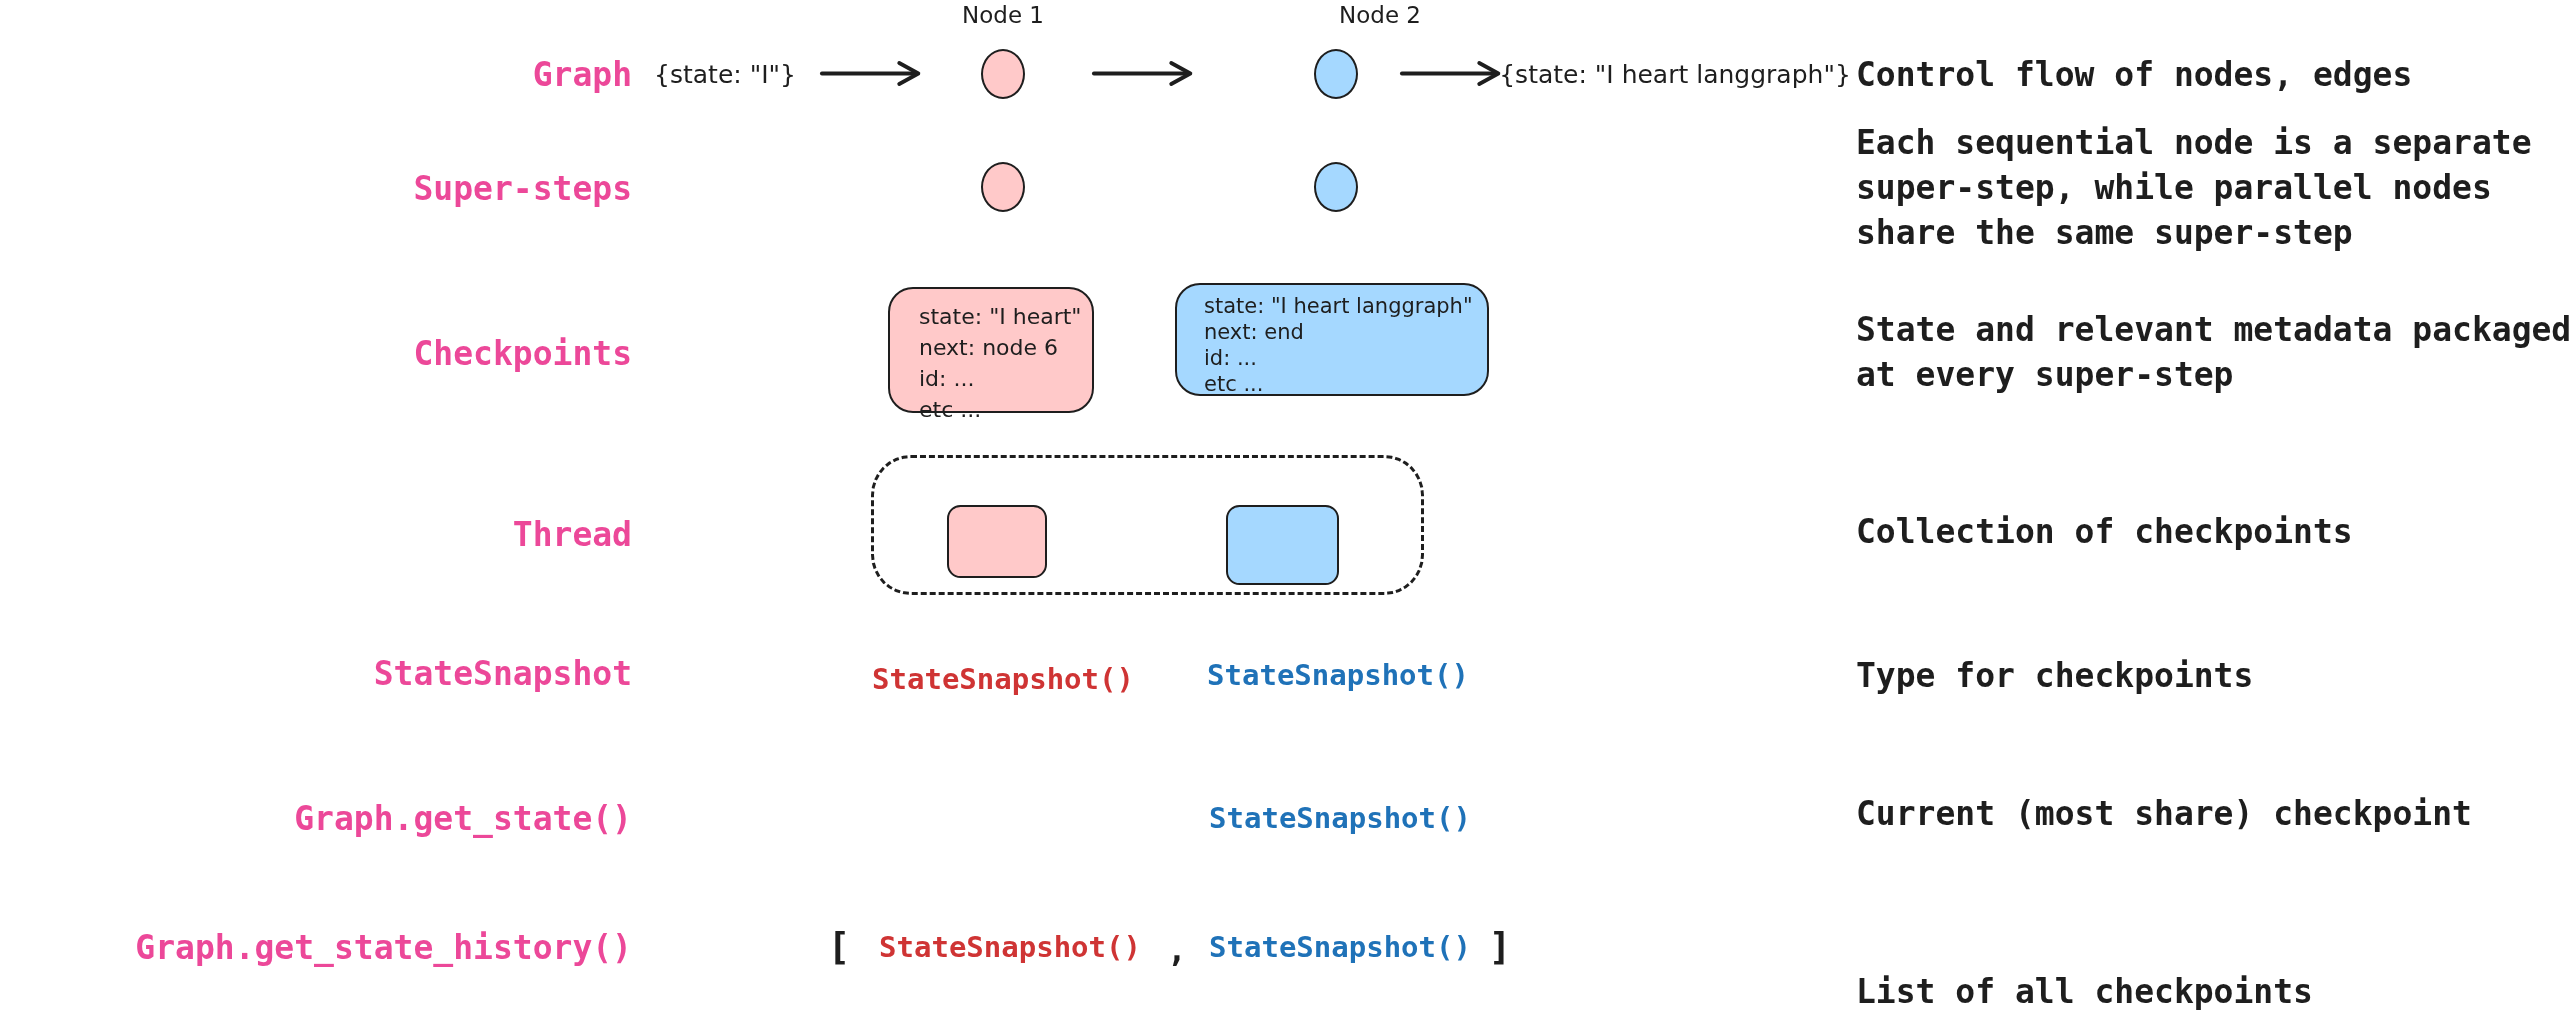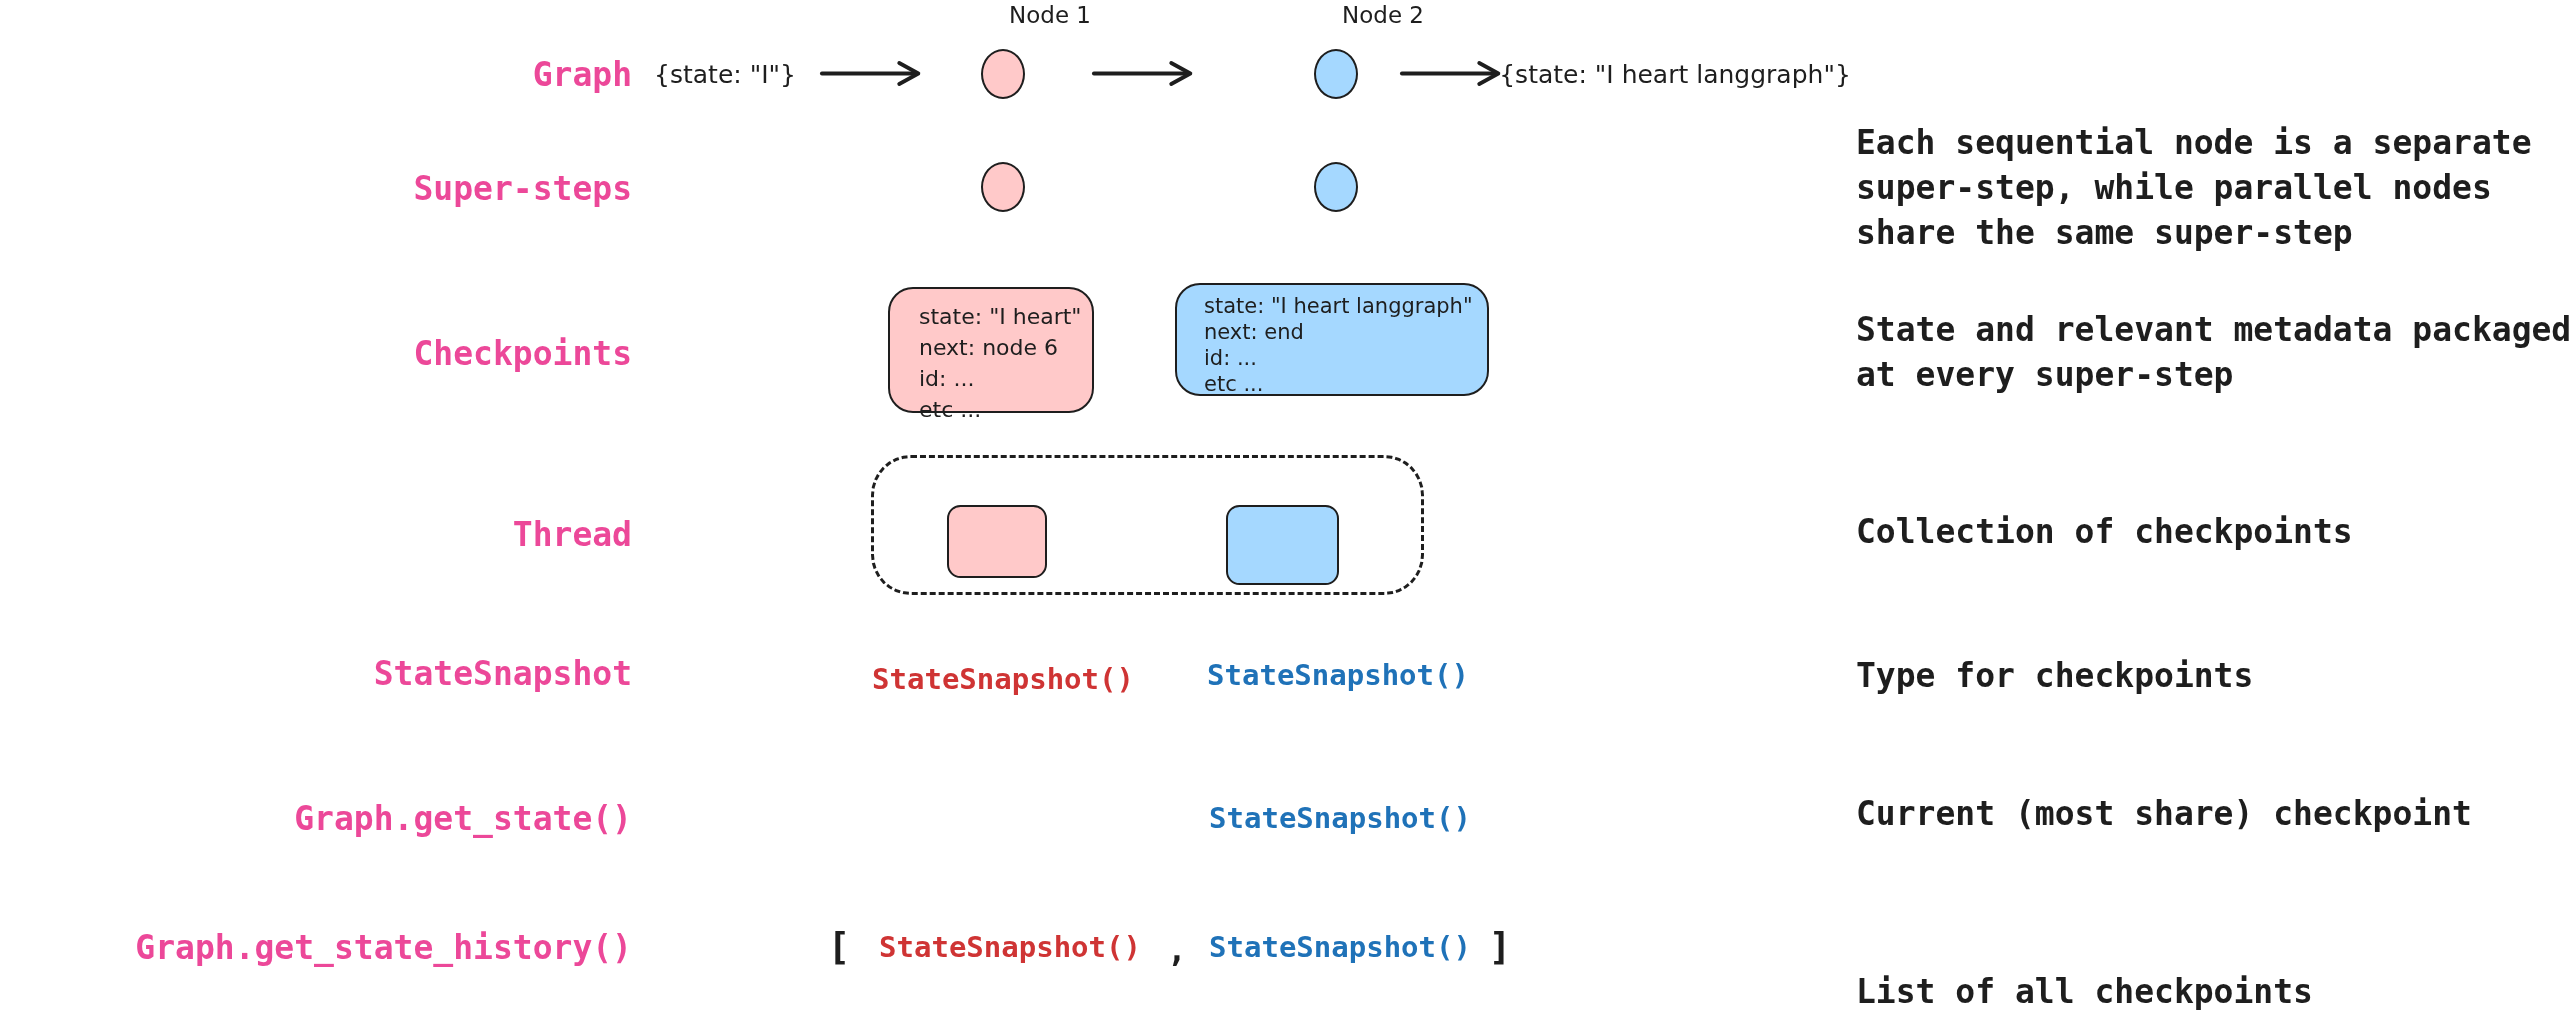--- a/index.html
+++ b/index.html
@@ -31,21 +31,21 @@
   }
   .desc-line{display:block;}
   
   .hand{
     position:absolute;
     font-family:"DejaVu Sans", sans-serif;
     color:#1e1e1e;
     white-space:nowrap;
   }
   .hand.center{transform:translate(-50%,-50%);}
-  .hand.centerx{transform:translateX(-50%);margin-left:47px;}
+  .hand.centerx{transform:translateX(-50%);}
   
   .node{
     position:absolute;
     width:44px;height:50px;
     border:2.9px solid #1e1e1e;
     border-radius:50%;
     box-sizing:border-box;
   }
   .node.pink{background:#ffc9c9;}
   .node.blue{background:#a5d8ff;}
@@ -101,21 +101,21 @@
 
   <div class="left-label" style="top:52px">Graph</div>
   <div class="left-label" style="top:166px">Super-steps</div>
   <div class="left-label" style="top:331px">Checkpoints</div>
   <div class="left-label" style="top:512px">Thread</div>
   <div class="left-label" style="top:651px">StateSnapshot</div>
   <div class="left-label" style="top:796px">Graph.get_state()</div>
   <div class="left-label" style="top:925px">Graph.get_state_history()</div>
 
   <div class="hand centerx" style="left:1003px;top:1.9px;font-size:23px;">Node 1</div>
-  <div class="hand centerx" style="left:1336px;top:1.9px;font-size:23px;">Node 2</div>
+  <div class="hand centerx" style="left:1380px;top:1.9px;font-size:23px;">Node 2</div>
 
   <div class="hand center" style="left:725px;top:74px;font-size:25px;">{state: "I"}</div>
 
   <svg class="arrow-svg" style="left:819px;top:58px" width="107" height="31" viewBox="0 0 112 32">
     <line x1="3" y1="16" x2="100" y2="16"></line>
     <polyline points="84,5 104,16 84,27"></polyline>
   </svg>
 
   <div class="node pink" style="left:981px;top:49px"></div>
 
@@ -126,20 +126,21 @@
 
   <div class="node blue" style="left:1314px;top:49px"></div>
 
   <svg class="arrow-svg" style="left:1399px;top:58px" width="107" height="31" viewBox="0 0 112 32">
     <line x1="3" y1="16" x2="100" y2="16"></line>
     <polyline points="84,5 104,16 84,27"></polyline>
   </svg>
 
   <div class="hand center" style="left:1675px;top:74px;font-size:25px;">{state: "I heart langgraph"}</div>
 
+  <div class="desc" style="top:52px">Control flow of nodes, edges</div>
 
   <div class="node pink" style="left:981px;top:162px"></div>
   <div class="node blue" style="left:1314px;top:162px"></div>
 
   <div class="desc" style="top:120px">
     <span class="desc-line">Each sequential node is a separate</span>
     <span class="desc-line">super-step, while parallel nodes</span>
     <span class="desc-line">share the same super-step</span>
   </div>
 

